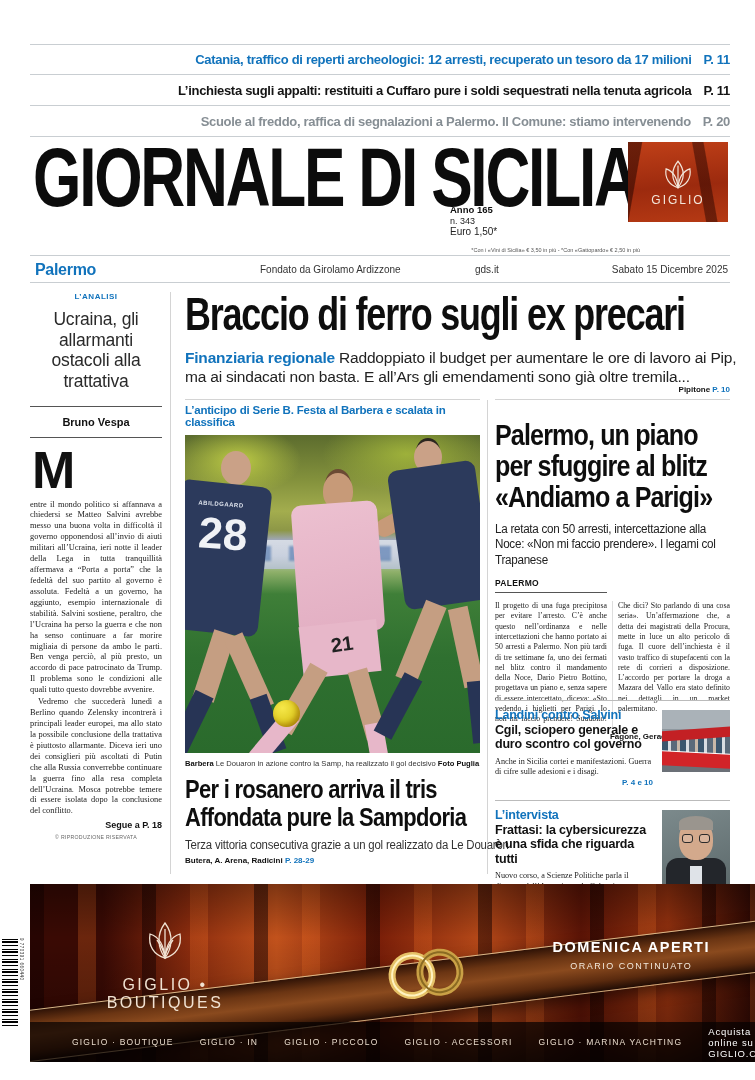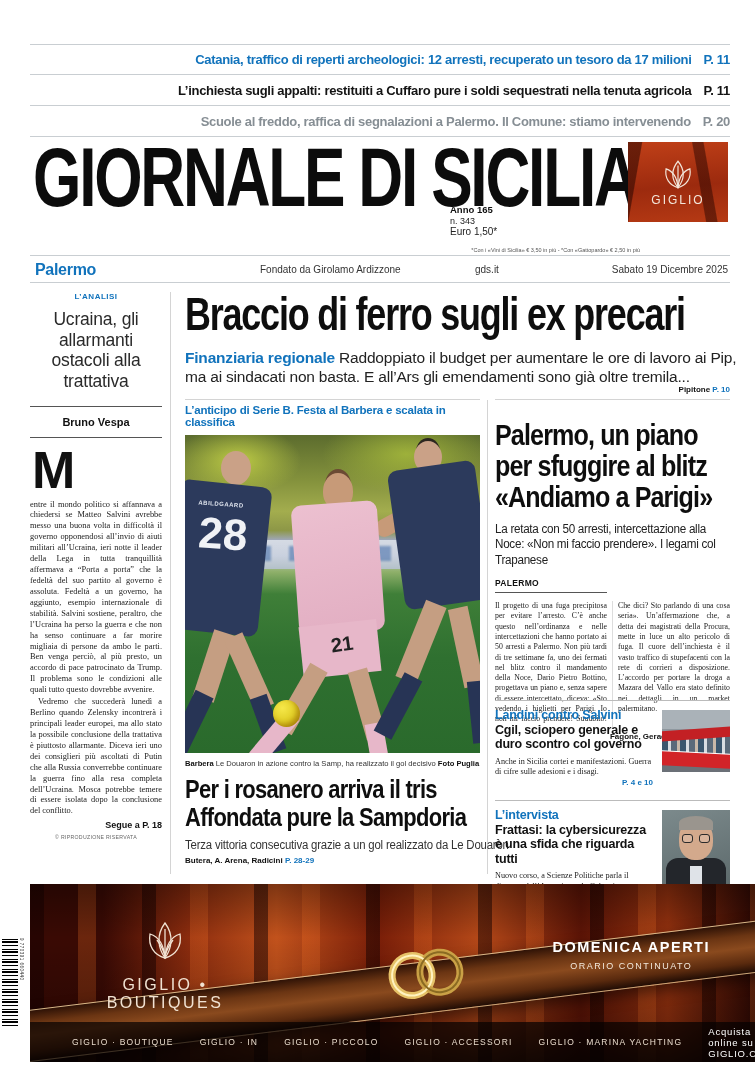--- a/index.html
+++ b/index.html
@@ -197,21 +197,21 @@
     <div class="anno">Anno 165</div>
     <div class="num">n. 343</div>
     <div class="price">Euro 1,50*</div>
   </div>
   <div class="price-note">*Con i «Vini di Sicilia» € 3,50 in più - *Con «Gattopardo» € 2,50 in più</div>
 
   <div class="datebar">
     <span class="edition">Palermo</span>
     <span class="founded">Fondato da Girolamo Ardizzone</span>
     <span class="site">gds.it</span>
-    <span class="pubdate">Sabato 19 Dicembre 2025</span>
+    <span class="pubdate">Sabato 15 Dicembre 2025</span>
   </div>
 
   <div class="vrule-left"></div>
   <div class="vrule-mid"></div>
   <div class="hr-lead"></div>
   <div class="hr-lead2"></div>
 
   <div class="analysis">
     <div class="an-label">L’ANALISI</div>
     <div class="an-title">Ucraina, gli allarmanti ostacoli alla trattativa</div>

